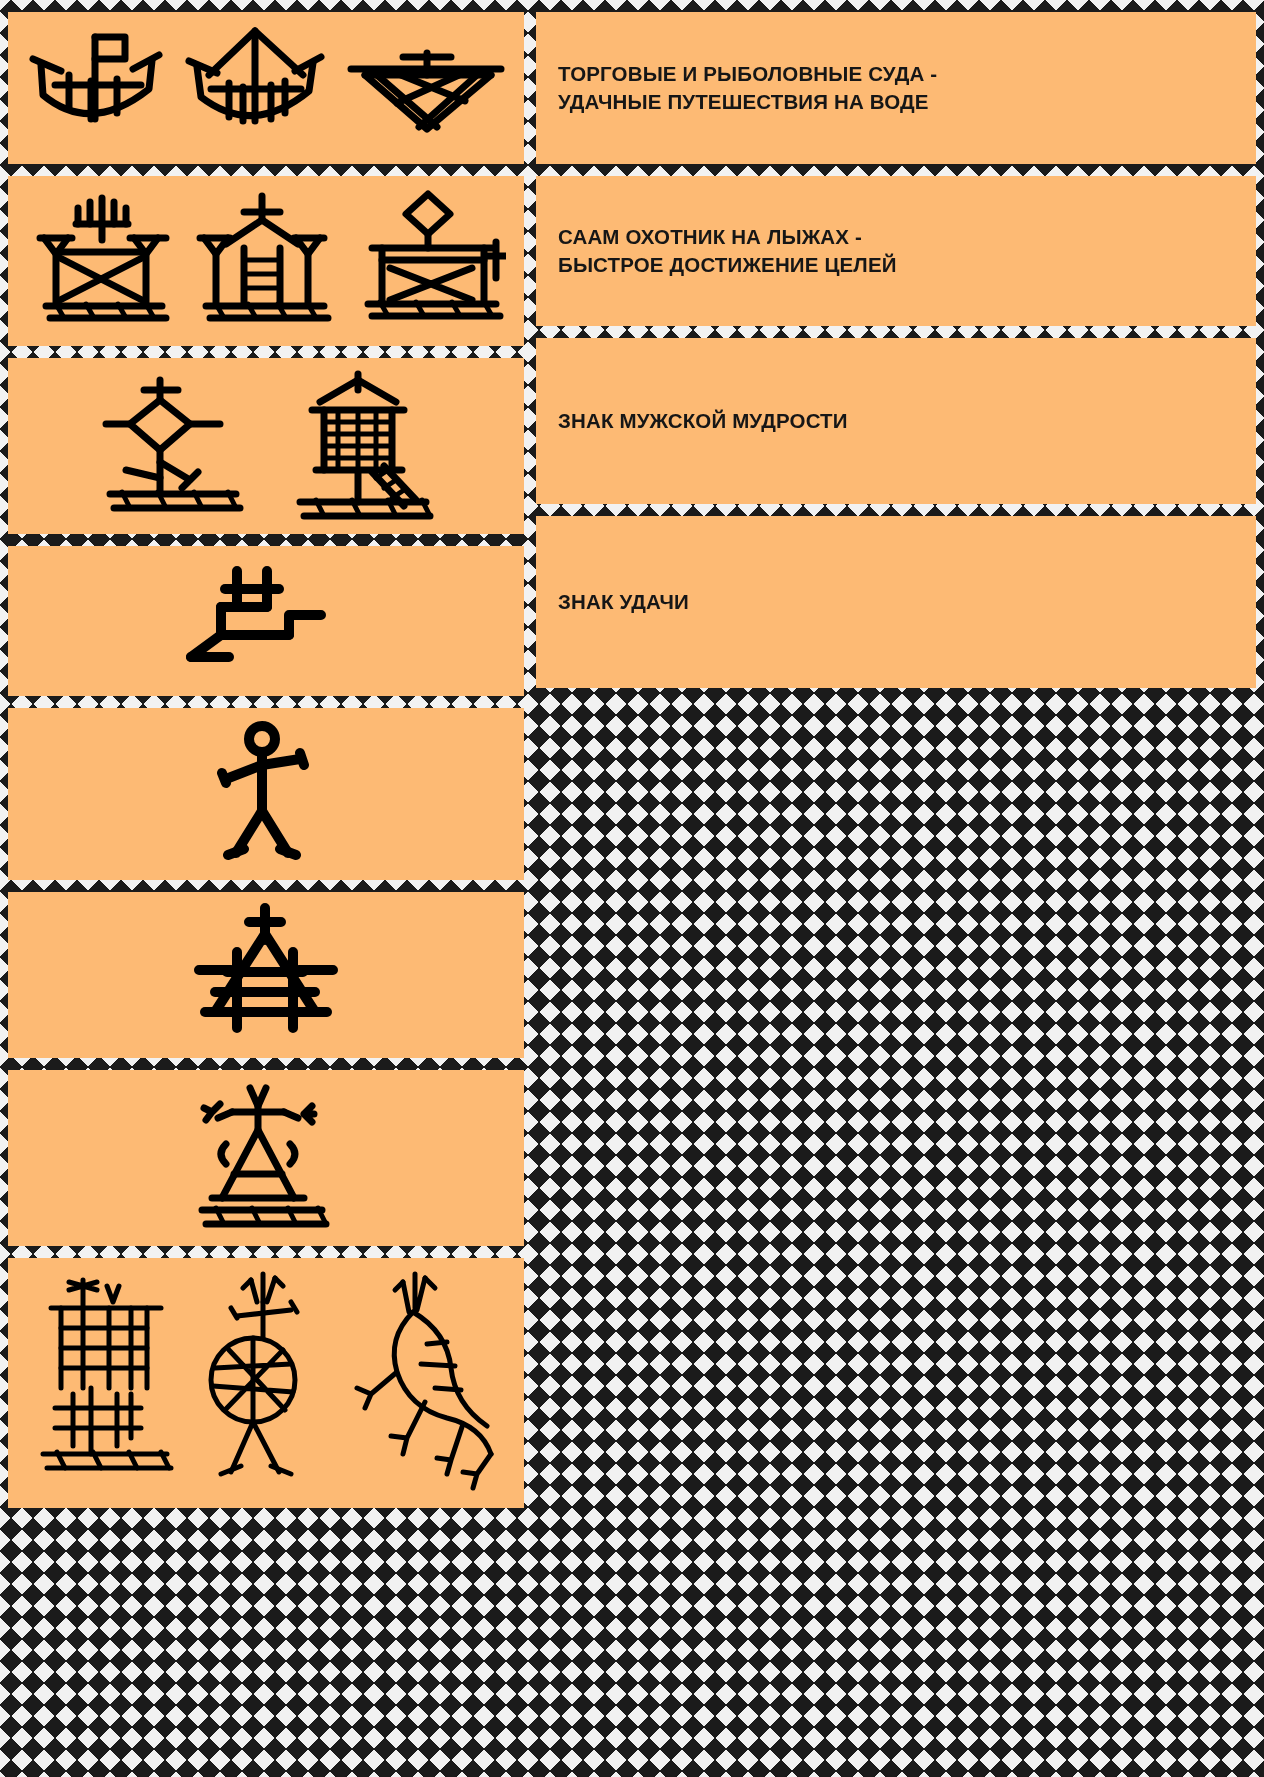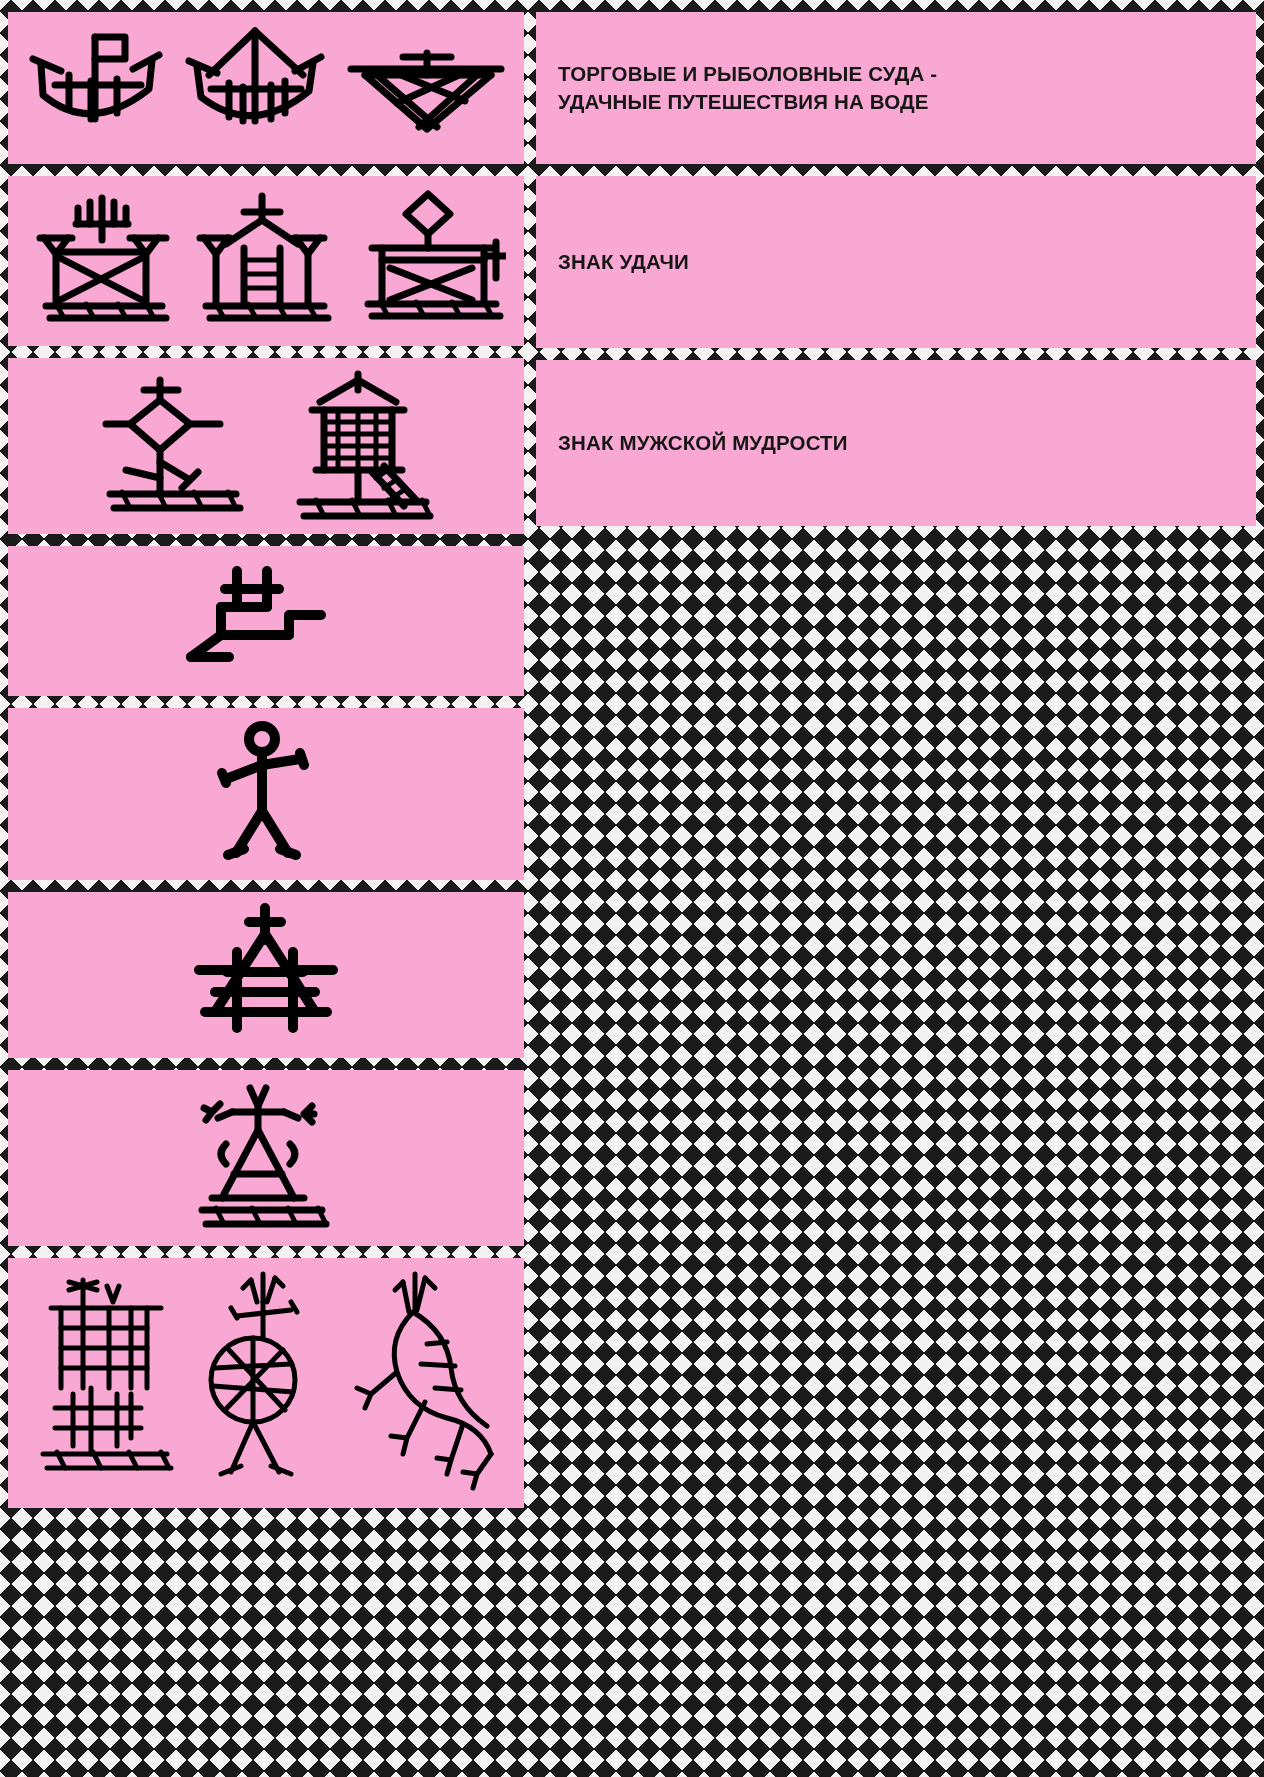--- a/index.html
+++ b/index.html
@@ -39,21 +39,21 @@
     padding: 6px 8px 6px 8px;
     box-sizing: border-box;
   }
 
   .col {
     display: flex;
     flex-direction: column;
   }
 
   .row {
-    background: #f9a8d4;
+    background: #fdba74;
     box-sizing: border-box;
     margin: 6px 0;
     display: flex;
     align-items: center;
     justify-content: center;
     position: relative;
   }
 
   .col-text .row {
     justify-content: flex-start;
@@ -313,26 +313,30 @@
 
   <div class="col col-text">
 
     <div class="row" style="height:152px">
       <div class="caption">ТОРГОВЫЕ И РЫБОЛОВНЫЕ СУДА -
 УДАЧНЫЕ ПУТЕШЕСТВИЯ НА ВОДЕ</div>
     </div>
 
 
 
+    <div class="row" style="height:150px">
+      <div class="caption">СААМ ОХОТНИК НА ЛЫЖАХ -
+БЫСТРОЕ ДОСТИЖЕНИЕ ЦЕЛЕЙ</div>
+    </div>
+
+    <div class="row" style="height:166px">
+      <div class="caption">ЗНАК МУЖСКОЙ МУДРОСТИ</div>
+    </div>
 
     <div class="row" style="height:172px">
       <div class="caption">ЗНАК УДАЧИ</div>
     </div>
 
-    <div class="row" style="height:166px">
-      <div class="caption">ЗНАК МУЖСКОЙ МУДРОСТИ</div>
-    </div>
-
 
 
   </div>
 
 </div>
 
 </body></html>

